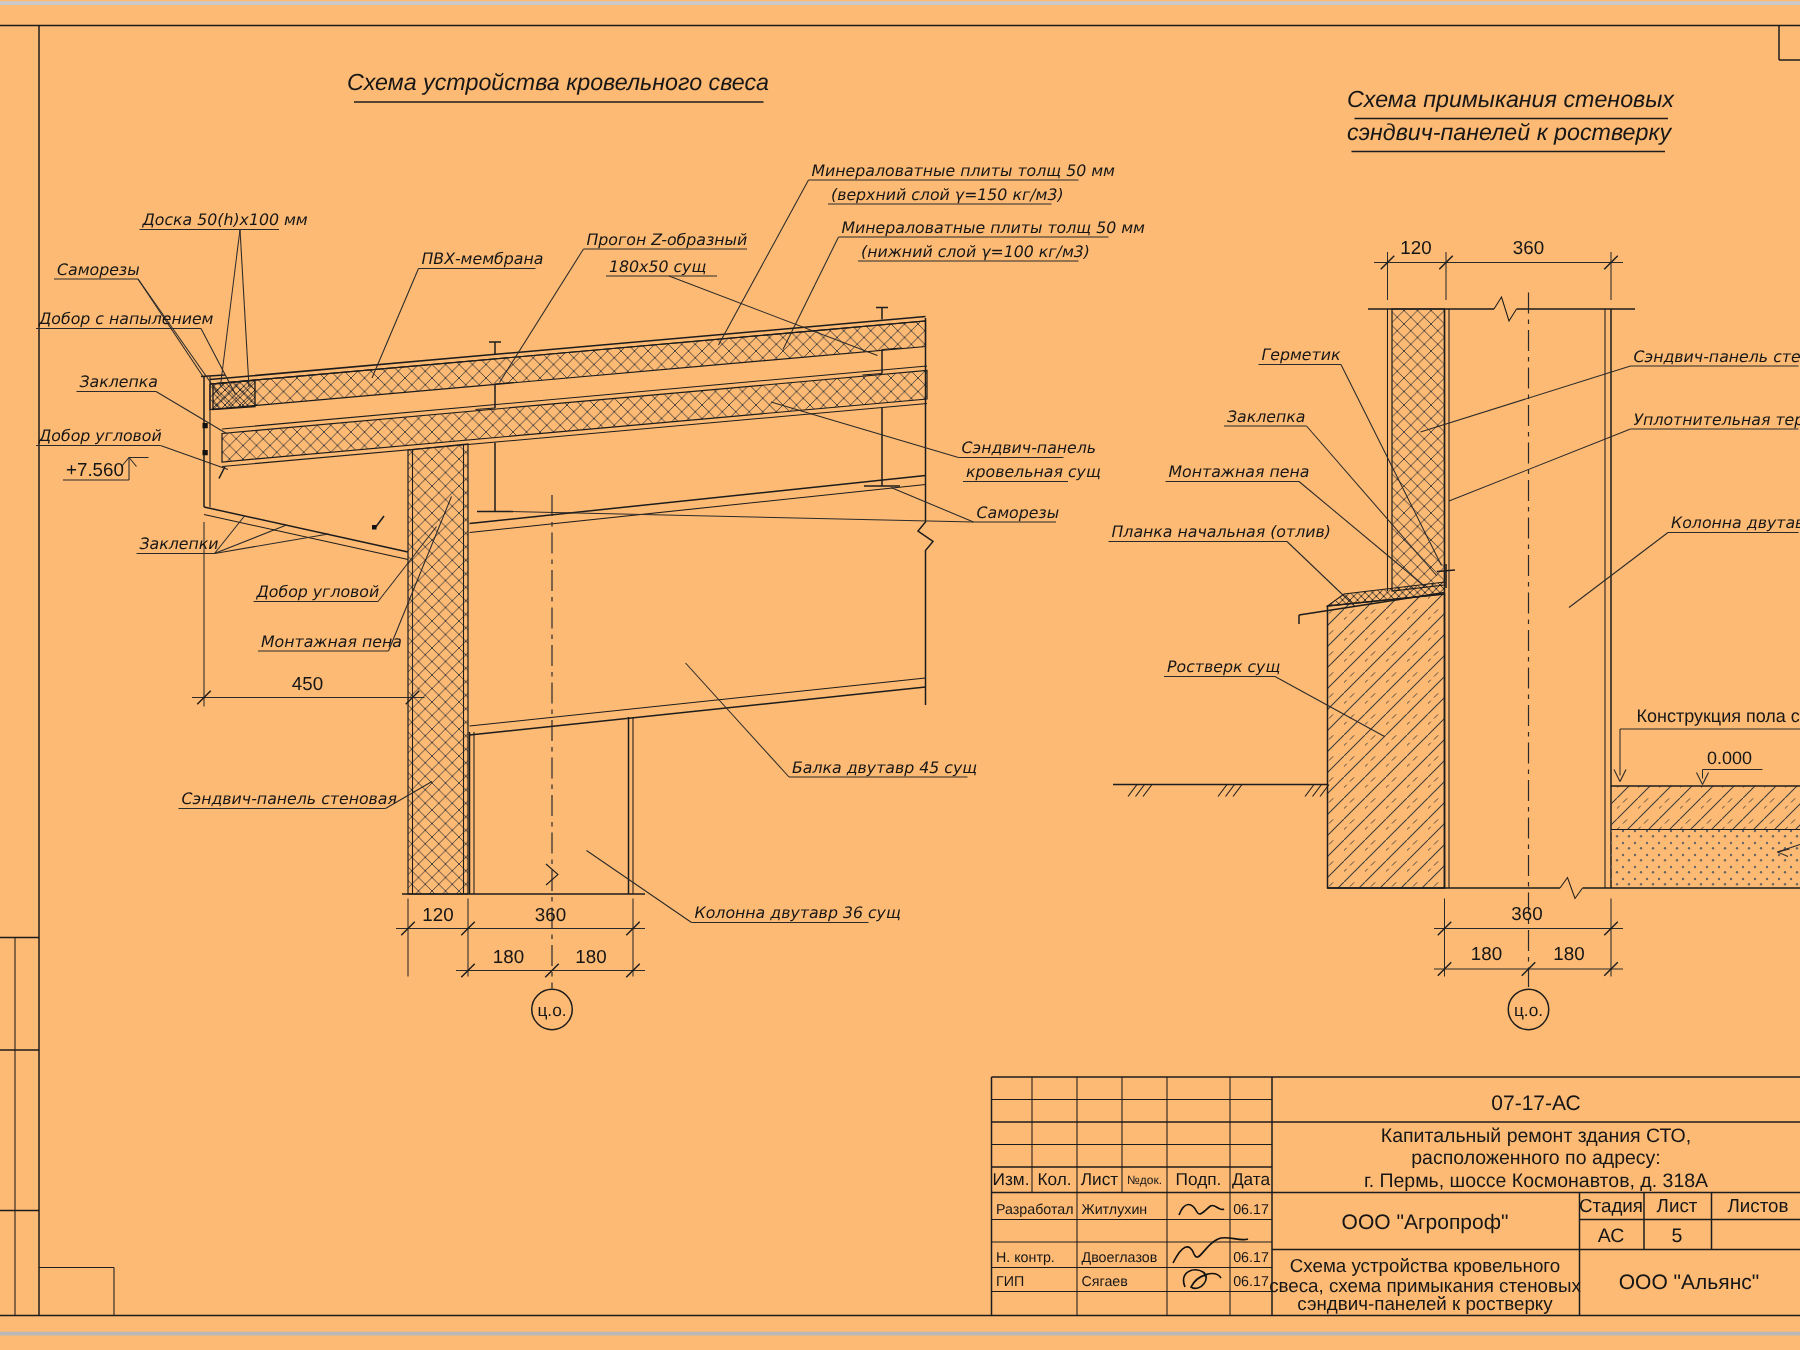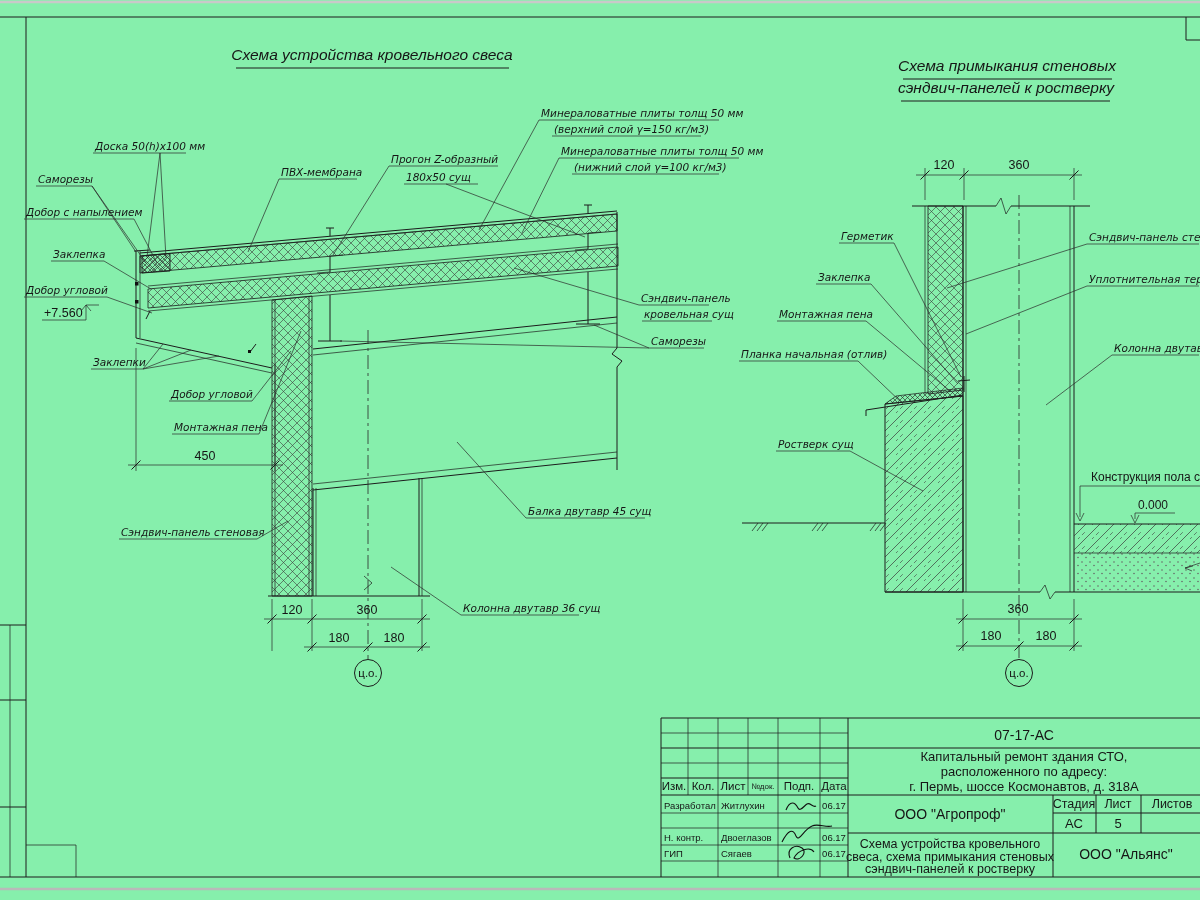--- a/index.html
+++ b/index.html
@@ -1,16 +1,16 @@
 <!DOCTYPE html>
 <html><head>
 <meta charset="utf-8">
 <style>
   html,body{margin:0;padding:0;background:#ffffff;}
-  #page{position:relative;width:1200px;height:900px;background:#86efac;overflow:hidden;
+  #page{position:relative;width:1200px;height:900px;background:#fdba74;overflow:hidden;
         font-family:"Liberation Sans",sans-serif;text-align:right;}
   svg{position:absolute;left:0;top:0;}
   svg text{fill:#161616;}
   .ttl{font:italic 15.5px "Liberation Sans",sans-serif;}
   .lbl{font:italic 10.5px "DejaVu Sans",sans-serif;}
   .dim{font:12.5px "Liberation Sans",sans-serif;}
   .dimS{font:12px "Liberation Sans",sans-serif;}
   .ax{font:11.5px "Liberation Sans",sans-serif;}
   .tb13{font:13px "Liberation Sans",sans-serif;}
   .tb14{font:14px "Liberation Sans",sans-serif;}

